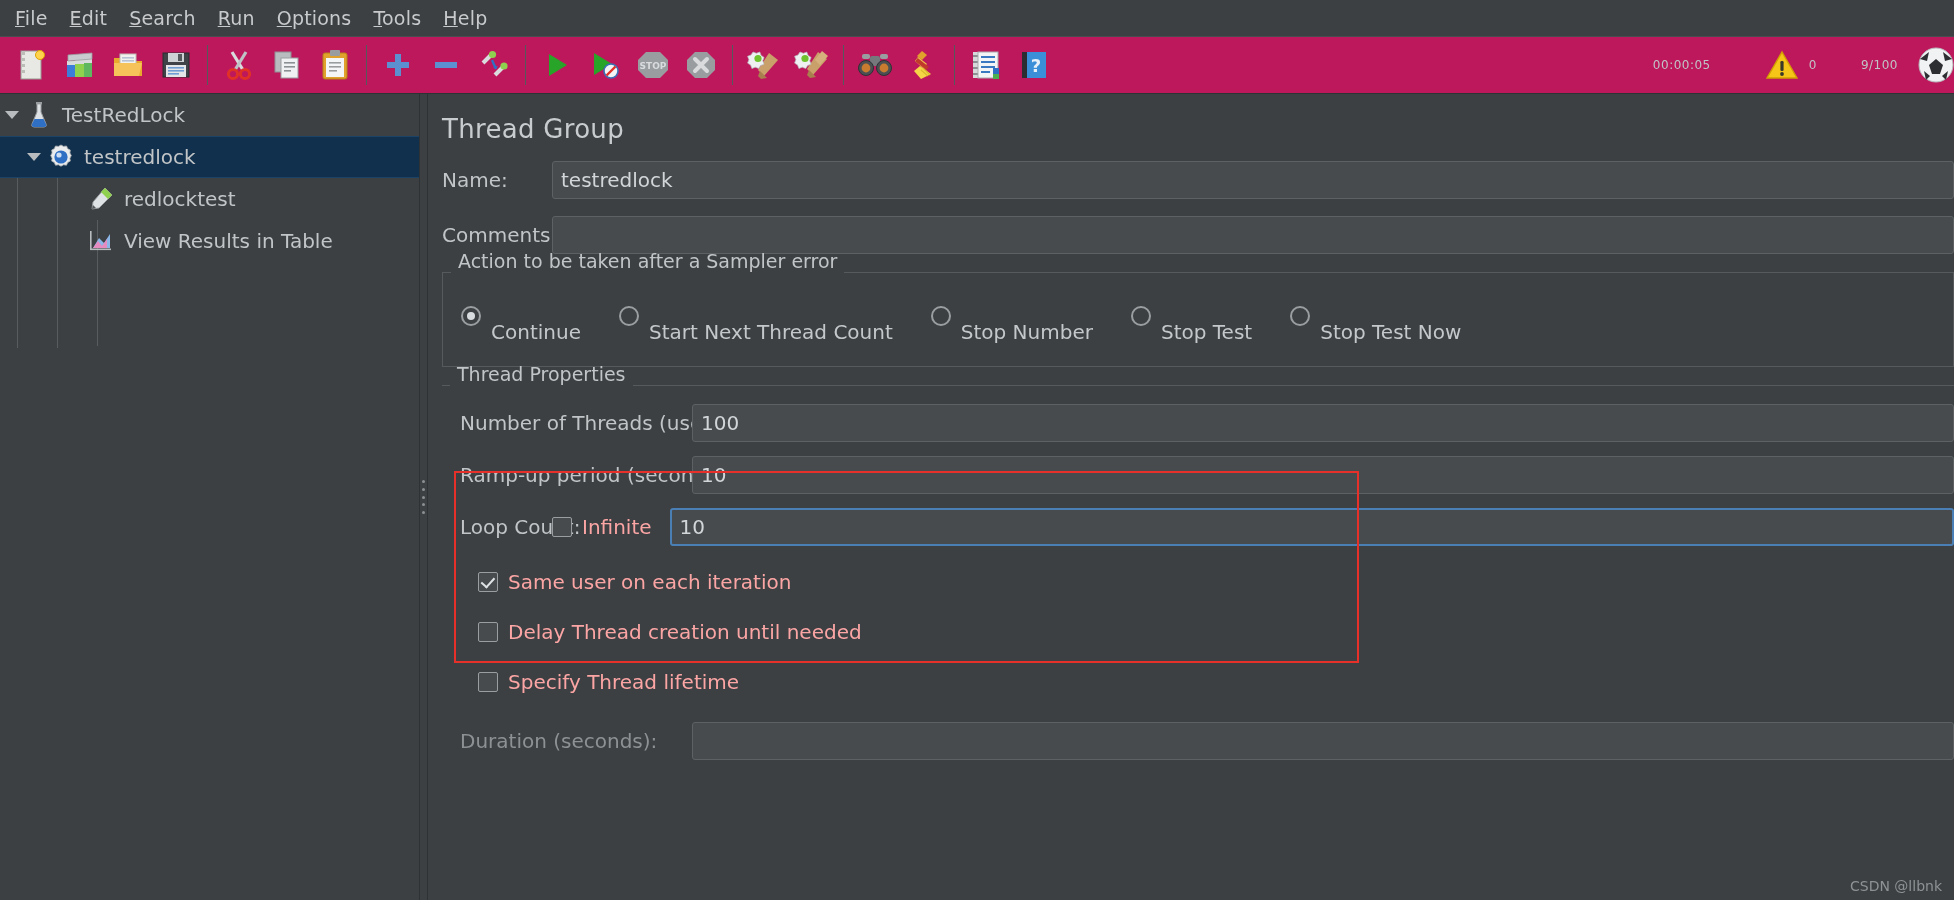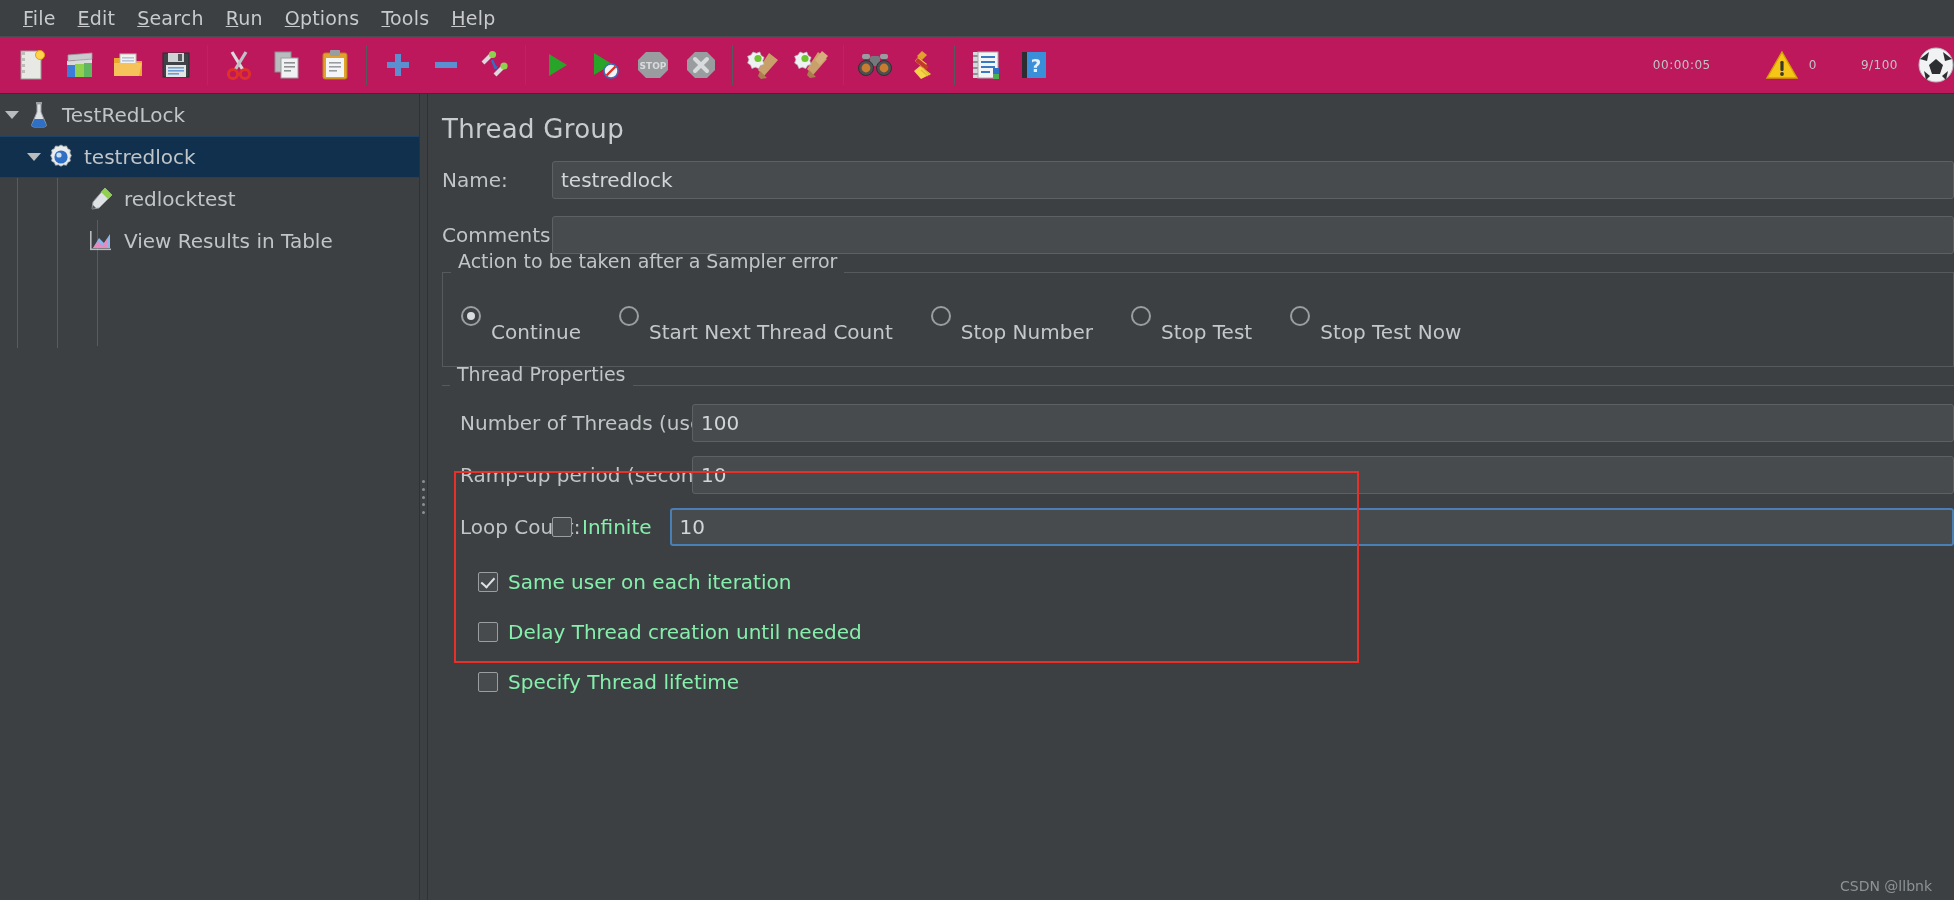--- a/index.html
+++ b/index.html
@@ -17,21 +17,21 @@
     display: flex;
     flex-direction: column;
   }
 
   
   .menubar {
     height: 37px;
     background: #3c4043;
     display: flex;
     align-items: center;
-    padding-left: 12px;
+    padding-left: 4px;
     flex: 0 0 auto;
     border-bottom: 1px solid #4a4d50;
   }
   .menu-item {
     color: #c8cacc;
     font-size: 19px;
     padding: 4px 11px;
     cursor: default;
     white-space: nowrap;
     letter-spacing: .2px;
@@ -292,38 +292,38 @@
     border: solid #dfe2e4;
     border-width: 0 2px 2px 0;
     transform: rotate(42deg) translate(-1px,-1px);
   }
   .cb-row {
     display: flex;
     align-items: center;
     padding-left: 36px;
     margin-top: 26px;
   }
-  .cb-label { color: #86efac; font-size: 20px; white-space: nowrap; }
+  .cb-label { color: #fca5a5; font-size: 20px; white-space: nowrap; }
   .infinite-wrap {
     display: flex; align-items: center;
     margin-right: 18px;
     flex: 0 0 auto;
   }
 
   
   .red-box {
     position: absolute;
     border: 2px solid #e8302a;
     pointer-events: none;
     z-index: 30;
   }
 
   .watermark {
     position: absolute;
-    right: 22px;
+    right: 12px;
     bottom: 6px;
     color: #8e9294;
     font-size: 14px;
     z-index: 40;
     white-space: nowrap;
   }
 
   svg { display: block; }
 </style>
 </head>
@@ -773,20 +773,24 @@
         <div class="cb-row" style="margin-top:26px;">
           <div class="checkbox"></div>
           <div class="cb-label">Delay Thread creation until needed</div>
         </div>
 
         <div class="cb-row" style="">
           <div class="checkbox"></div>
           <div class="cb-label">Specify Thread lifetime</div>
         </div>
 
+        <div class="prop-row" style="margin-top:28px;">
+          <div class="prop-label dim">Duration (seconds):</div>
+          <div class="txt-input"></div>
+        </div>
       </div>
 
       <div class="red-box" style="left:26px; top:377px; width:905px; height:192px;"></div>
 
       <div class="watermark">CSDN @llbnk</div>
     </div>
   </div>
 </div>
 
 </body></html>

